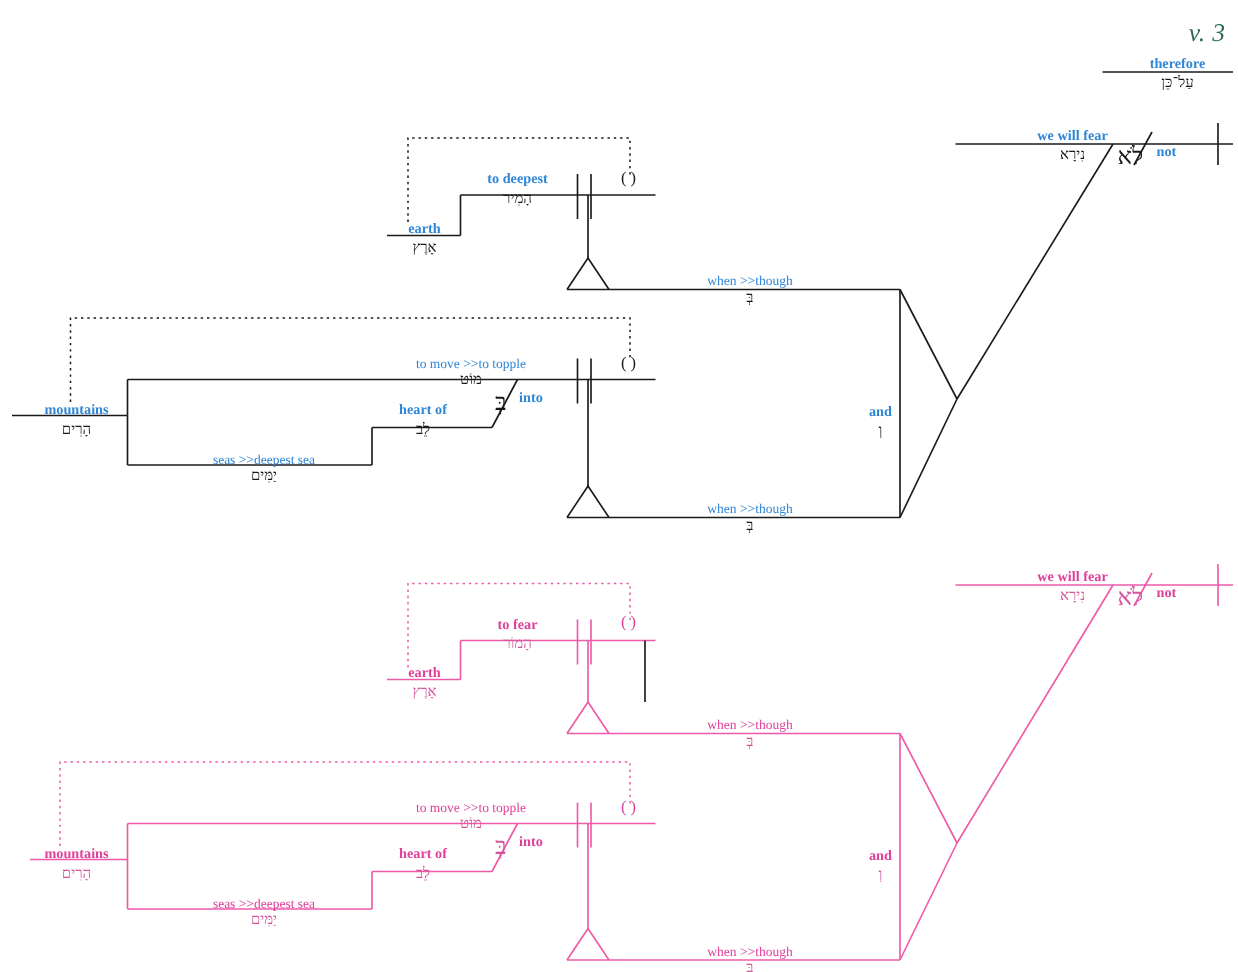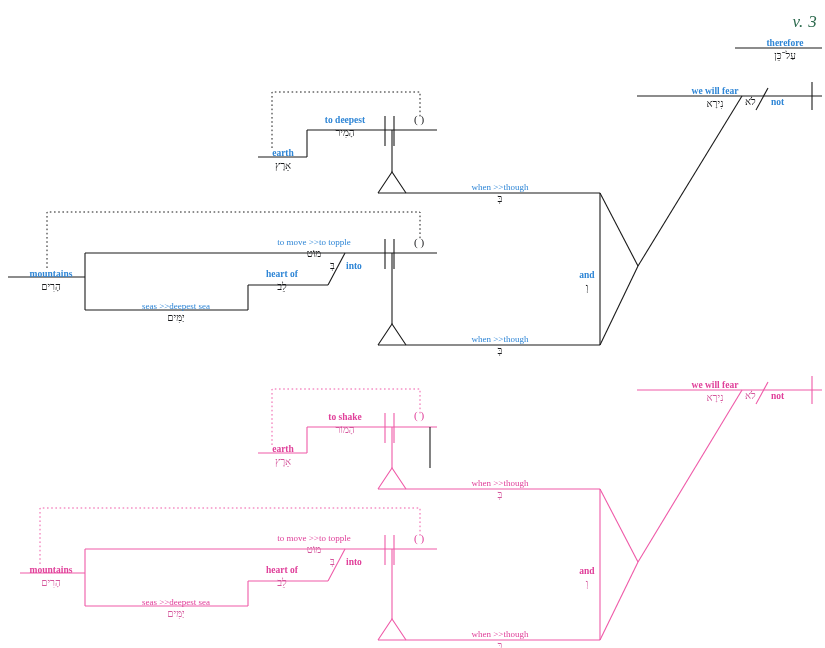--- a/index.html
+++ b/index.html
@@ -44,21 +44,21 @@
     font-size:11px;color:#17181a;
   }
   .paren.pinkp{color:#e0409a;}
 
   .inline-gloss{
     position:absolute;font-family:Liberation Serif, serif;
     font-size:9.5px;font-weight:bold;white-space:nowrap;
   }
   .inline-heb{
     position:absolute;font-family:"Liberation Serif","DejaVu Serif",serif;
-    font-size:10px;white-space:nowrap;direction:rtl;
+    font-size:16px;white-space:nowrap;direction:rtl;
   }
 </style>
 </head>
 <body>
 
 <div id="stage">
 
   <div class="verse-label">v. 3</div>
 
   <svg class="diagram" viewBox="0 0 825 648" xmlns="http://www.w3.org/2000/svg">
@@ -230,21 +230,21 @@
 
   <div class="lbl pink" style="left:660px;top:364px;width:110px;">
     <span class="gloss">we will fear</span>
     <span class="heb">נִירָא</span>
   </div>
 
   <span class="inline-heb" style="left:745px;top:390px;color:#d4559b;">לֹא</span>
   <span class="inline-gloss" style="left:771px;top:391px;color:#e0409a;">not</span>
 
   <div class="lbl pink" style="left:300px;top:396px;width:90px;">
-    <span class="gloss">to shake</span>
+    <span class="gloss">to fear</span>
     <span class="heb">הָמוֹר</span>
   </div>
 
   <div class="lbl pink" style="left:250px;top:428px;width:66px;">
     <span class="gloss">earth</span>
     <span class="heb">אָרֶץ</span>
   </div>
 
   <span class="paren pinkp" style="left:414px;top:409px;">( )</span>
   <span class="paren pinkp" style="left:414px;top:532px;">( )</span>

